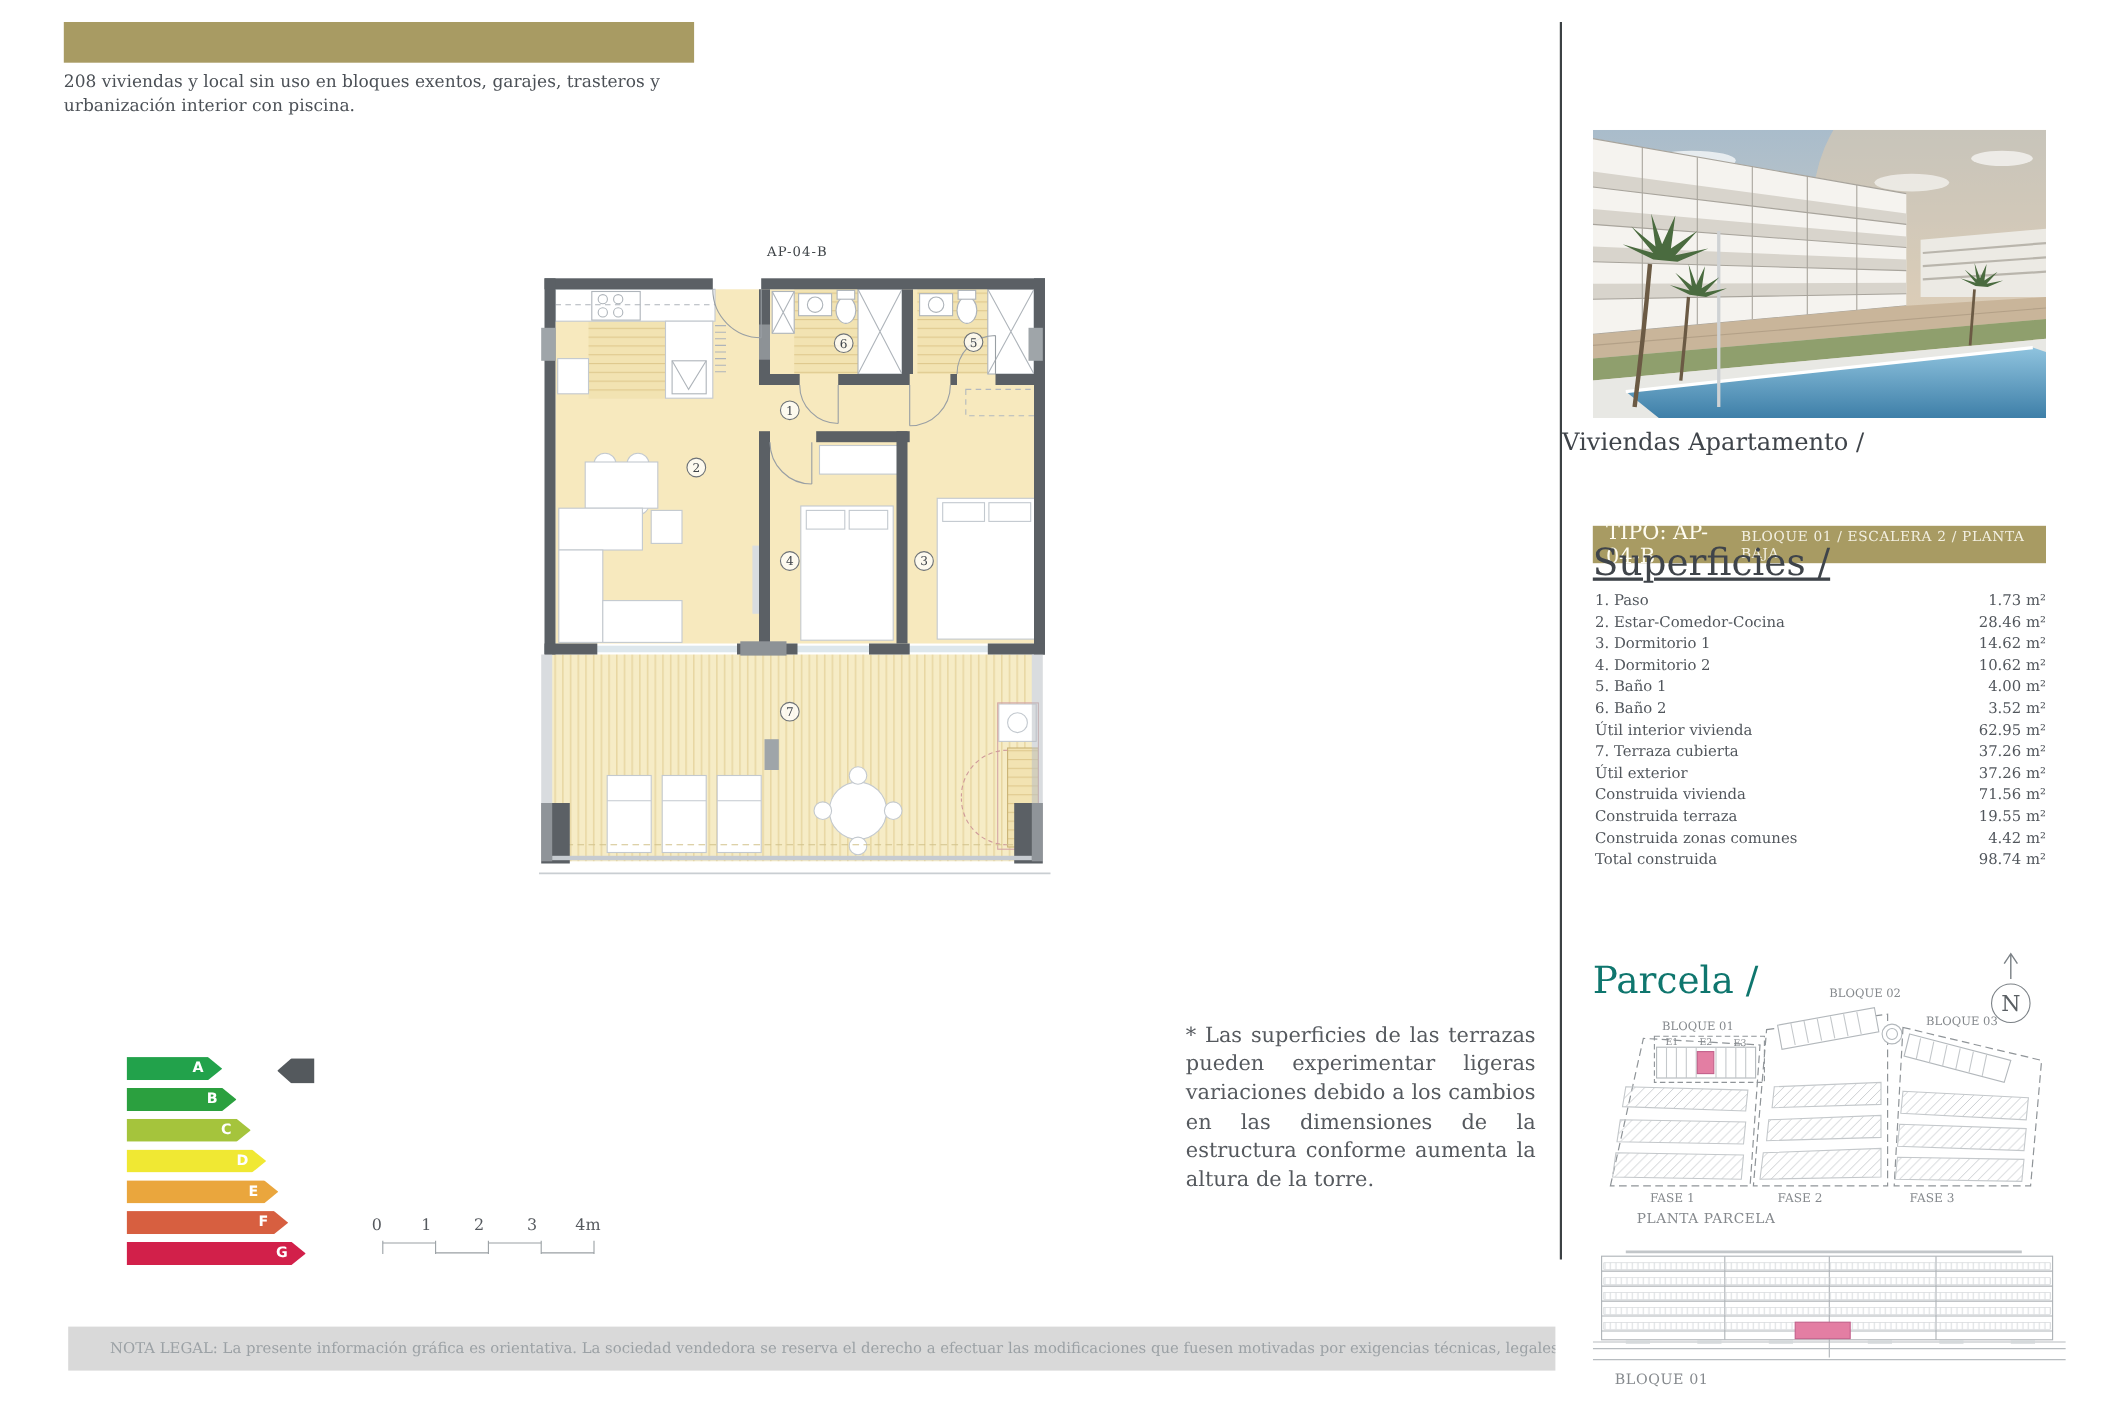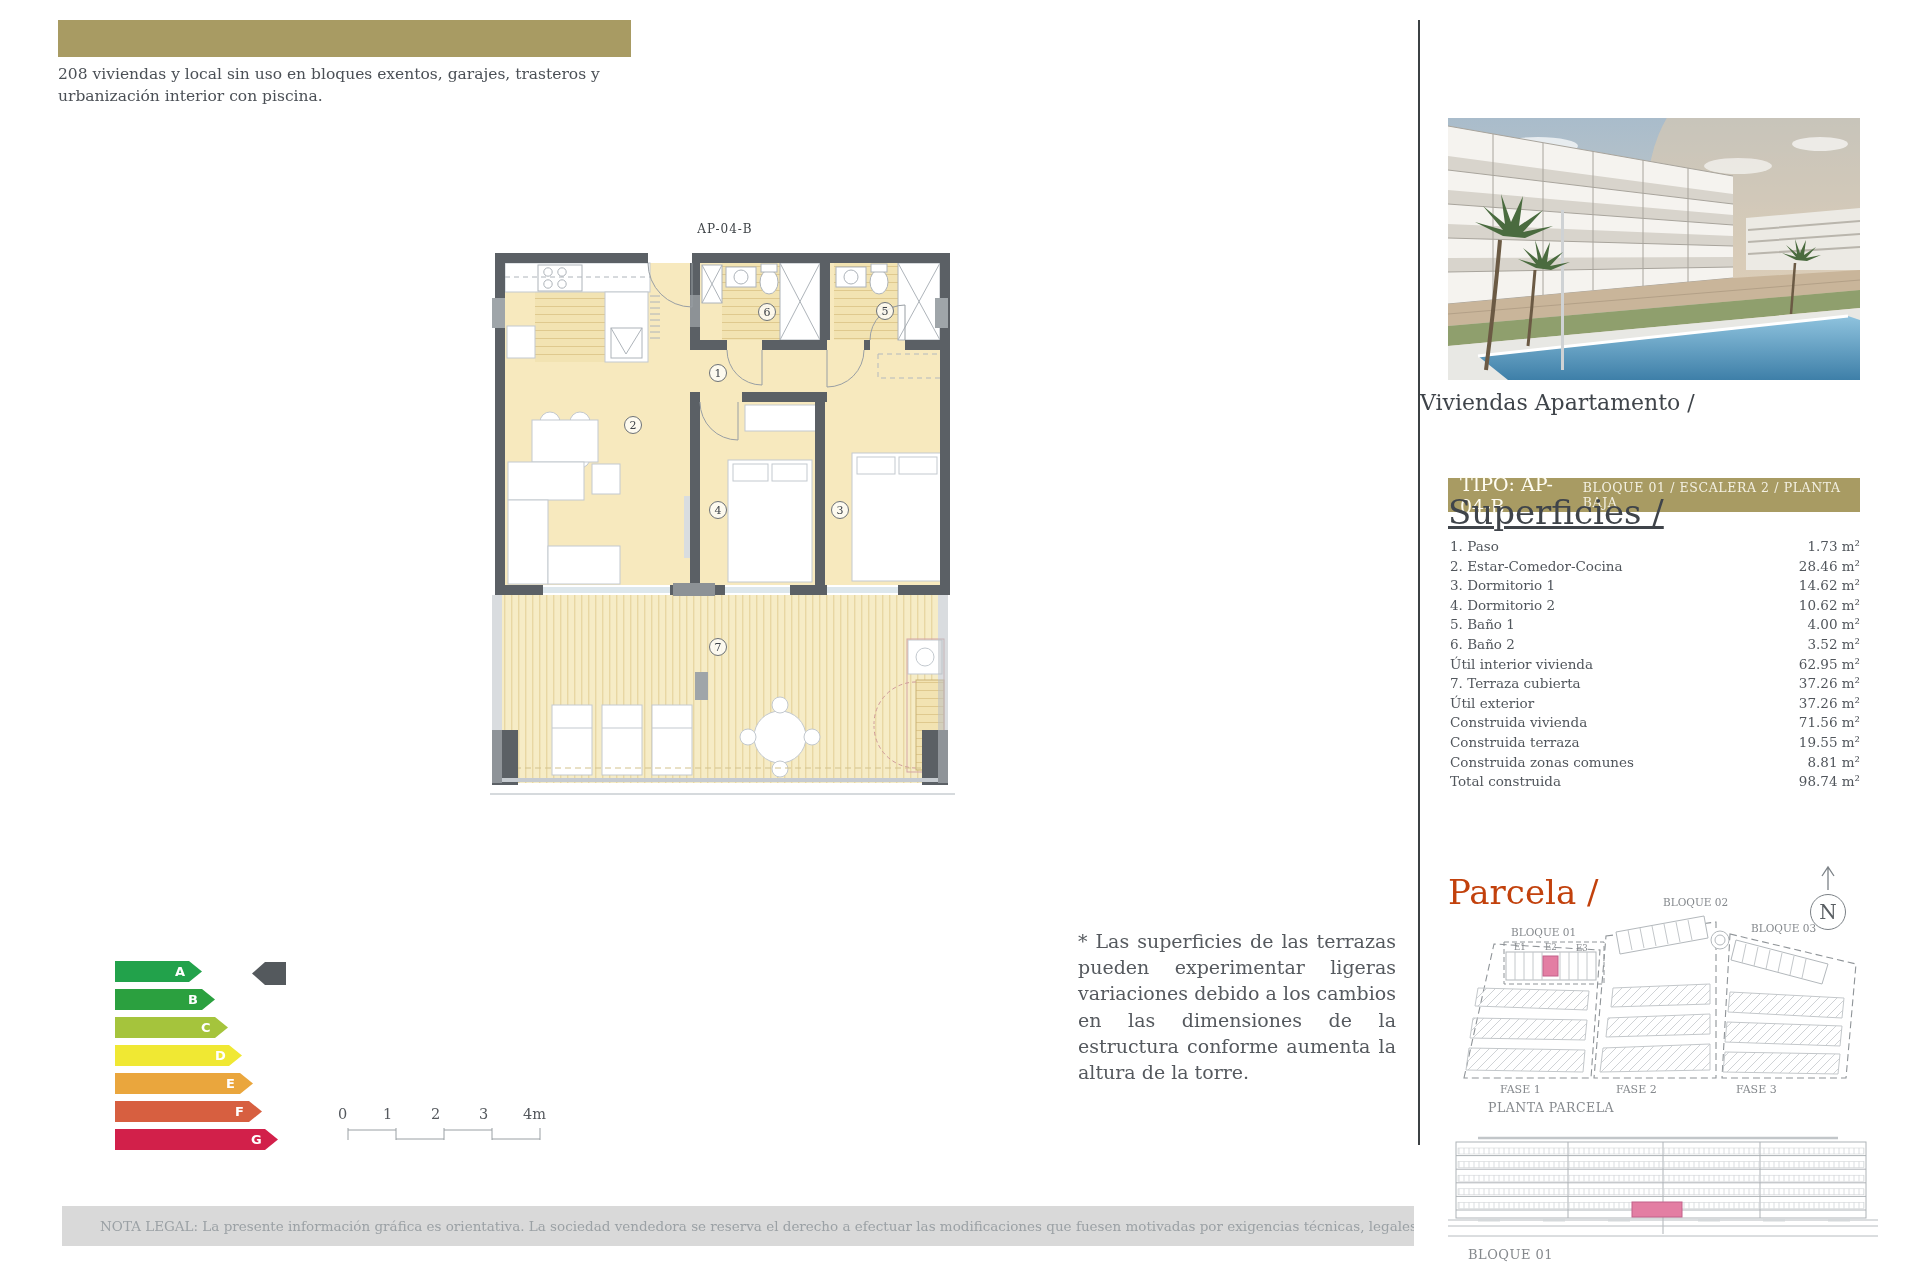--- a/index.html
+++ b/index.html
@@ -49,21 +49,21 @@
   .photo { left:1448px; top:118px; width:412px; height:262px; overflow:hidden; }
   .main-title { left:1420px; top:390px; font-size:22px; color:#3f444a; }
   .tipo-strip { left:1448px; top:446px; width:412px; height:34px; background:var(--accent);
                 display:flex; align-items:center;margin-top:32px; }
   .tipo-label { font-size:19px; color:#fffdf2; padding-left:12px; }
   .block-info { margin-left:auto; padding-right:12px; font-size:12.5px; letter-spacing:.6px; color:#f3f0e2; }
   .superficies-heading { left:1448px; top:492px; font-size:34px; color:#3f444a;text-decoration:underline; }
   .sup-table { left:1450px; top:538px; width:410px; font-size:13.5px; color:#51565c; }
   .sup-row { display:flex; height:19.6px; align-items:flex-start; }
   .sup-row .v { margin-left:auto; }
-  .parcela-heading { left:1448px; top:872px; font-size:34px; color:#c2410c; }
+  .parcela-heading { left:1448px; top:872px; font-size:34px; color:#0f766e; }
   .compass { left:1806px; top:864px; width:44px; text-align:center; }
   .compass-circle { width:36px; height:36px; border:1.5px solid #7c8287; border-radius:50%;
                     margin:0 auto; font-size:20px; color:#5a5f63; line-height:34px; text-align:center; }
   .parcela-svg { left:1448px; top:892px; }
   .planta-parcela-label { left:1452px; top:1100px; font-size:12.5px; letter-spacing:.5px; color:#85898d;margin-left:36px; }
   .elevation-svg { left:1448px; top:1136px; }
   .elevation-label { left:1468px; top:1247px; font-size:13px; letter-spacing:.5px; color:#85898d; }
 
   svg text { font-family:"DejaVu Serif", serif; fill:#85898d; }
 </style>
@@ -384,21 +384,21 @@
     <div class="sup-row">
       <span>Construida vivienda</span>
       <span class="v">71.56 m²</span>
     </div>
     <div class="sup-row">
       <span>Construida terraza</span>
       <span class="v">19.55 m²</span>
     </div>
     <div class="sup-row">
       <span>Construida zonas comunes</span>
-      <span class="v">8.81 m²</span>
+      <span class="v">4.42 m²</span>
     </div>
     <div class="sup-row">
       <span>Total construida</span>
       <span class="v">98.74 m²</span>
     </div>
   </div>
 
 <div class="abs parcela-heading">Parcela /</div>
 
 <div class="abs compass">

